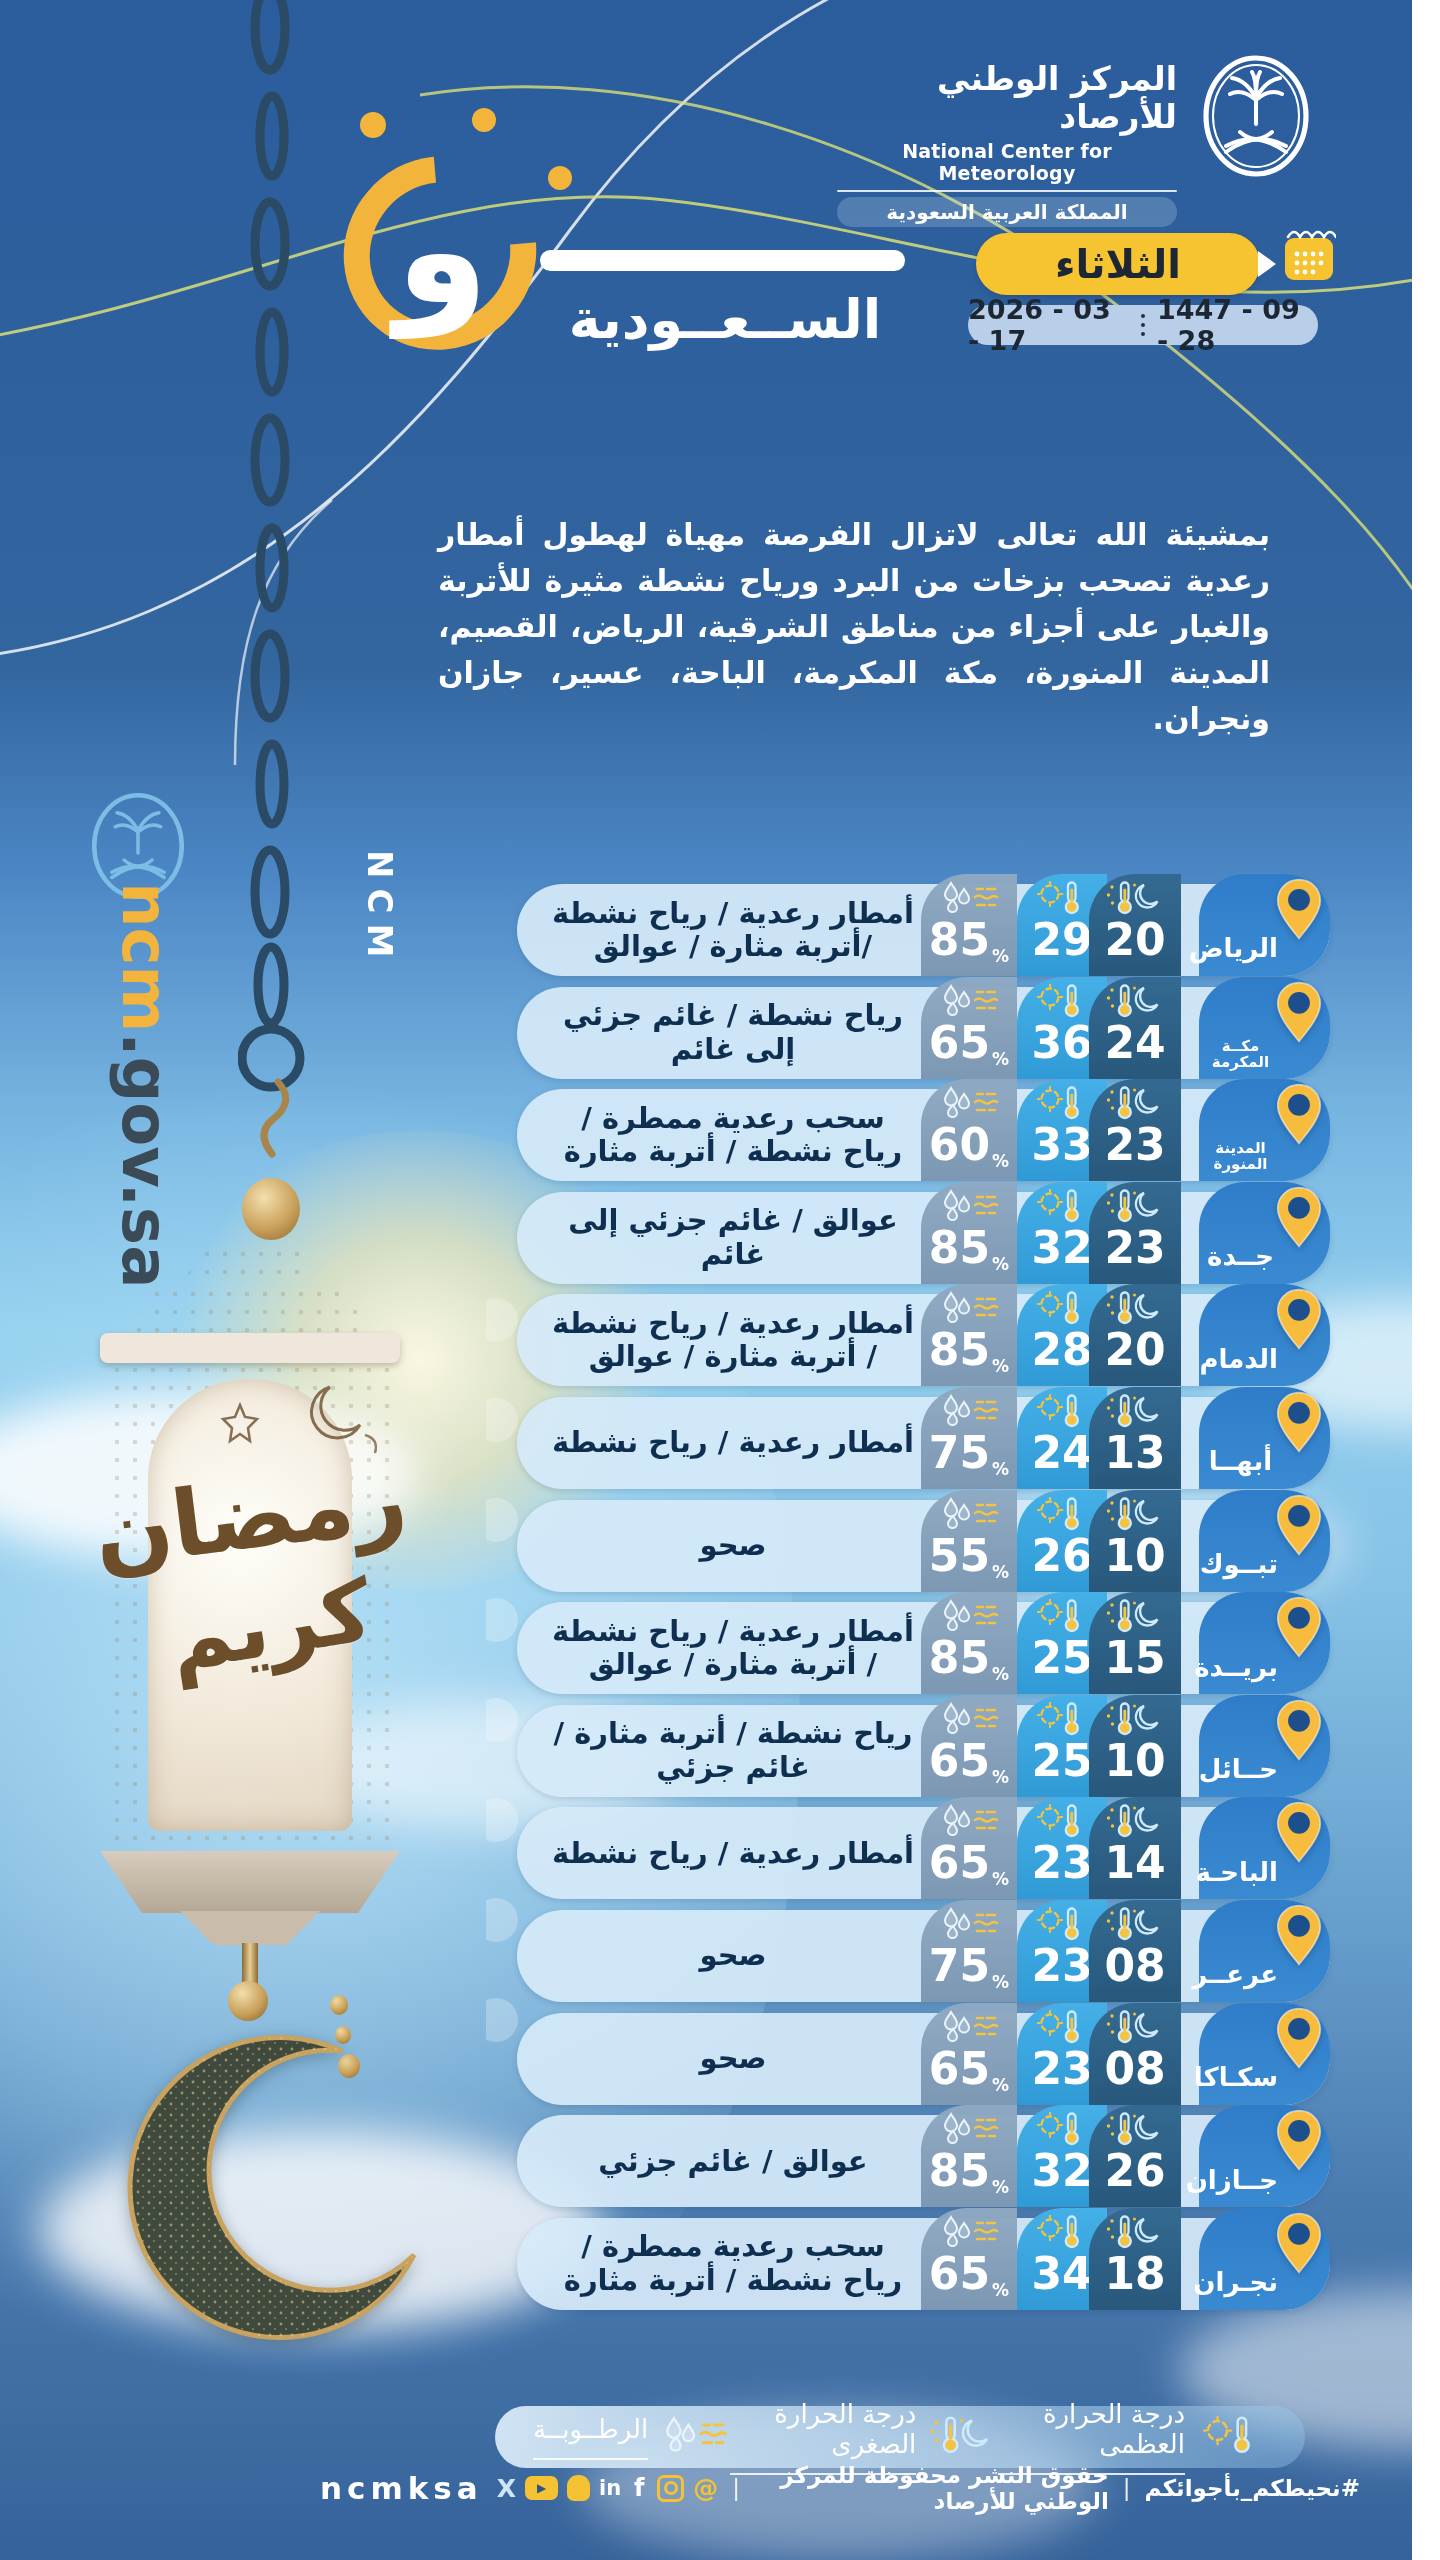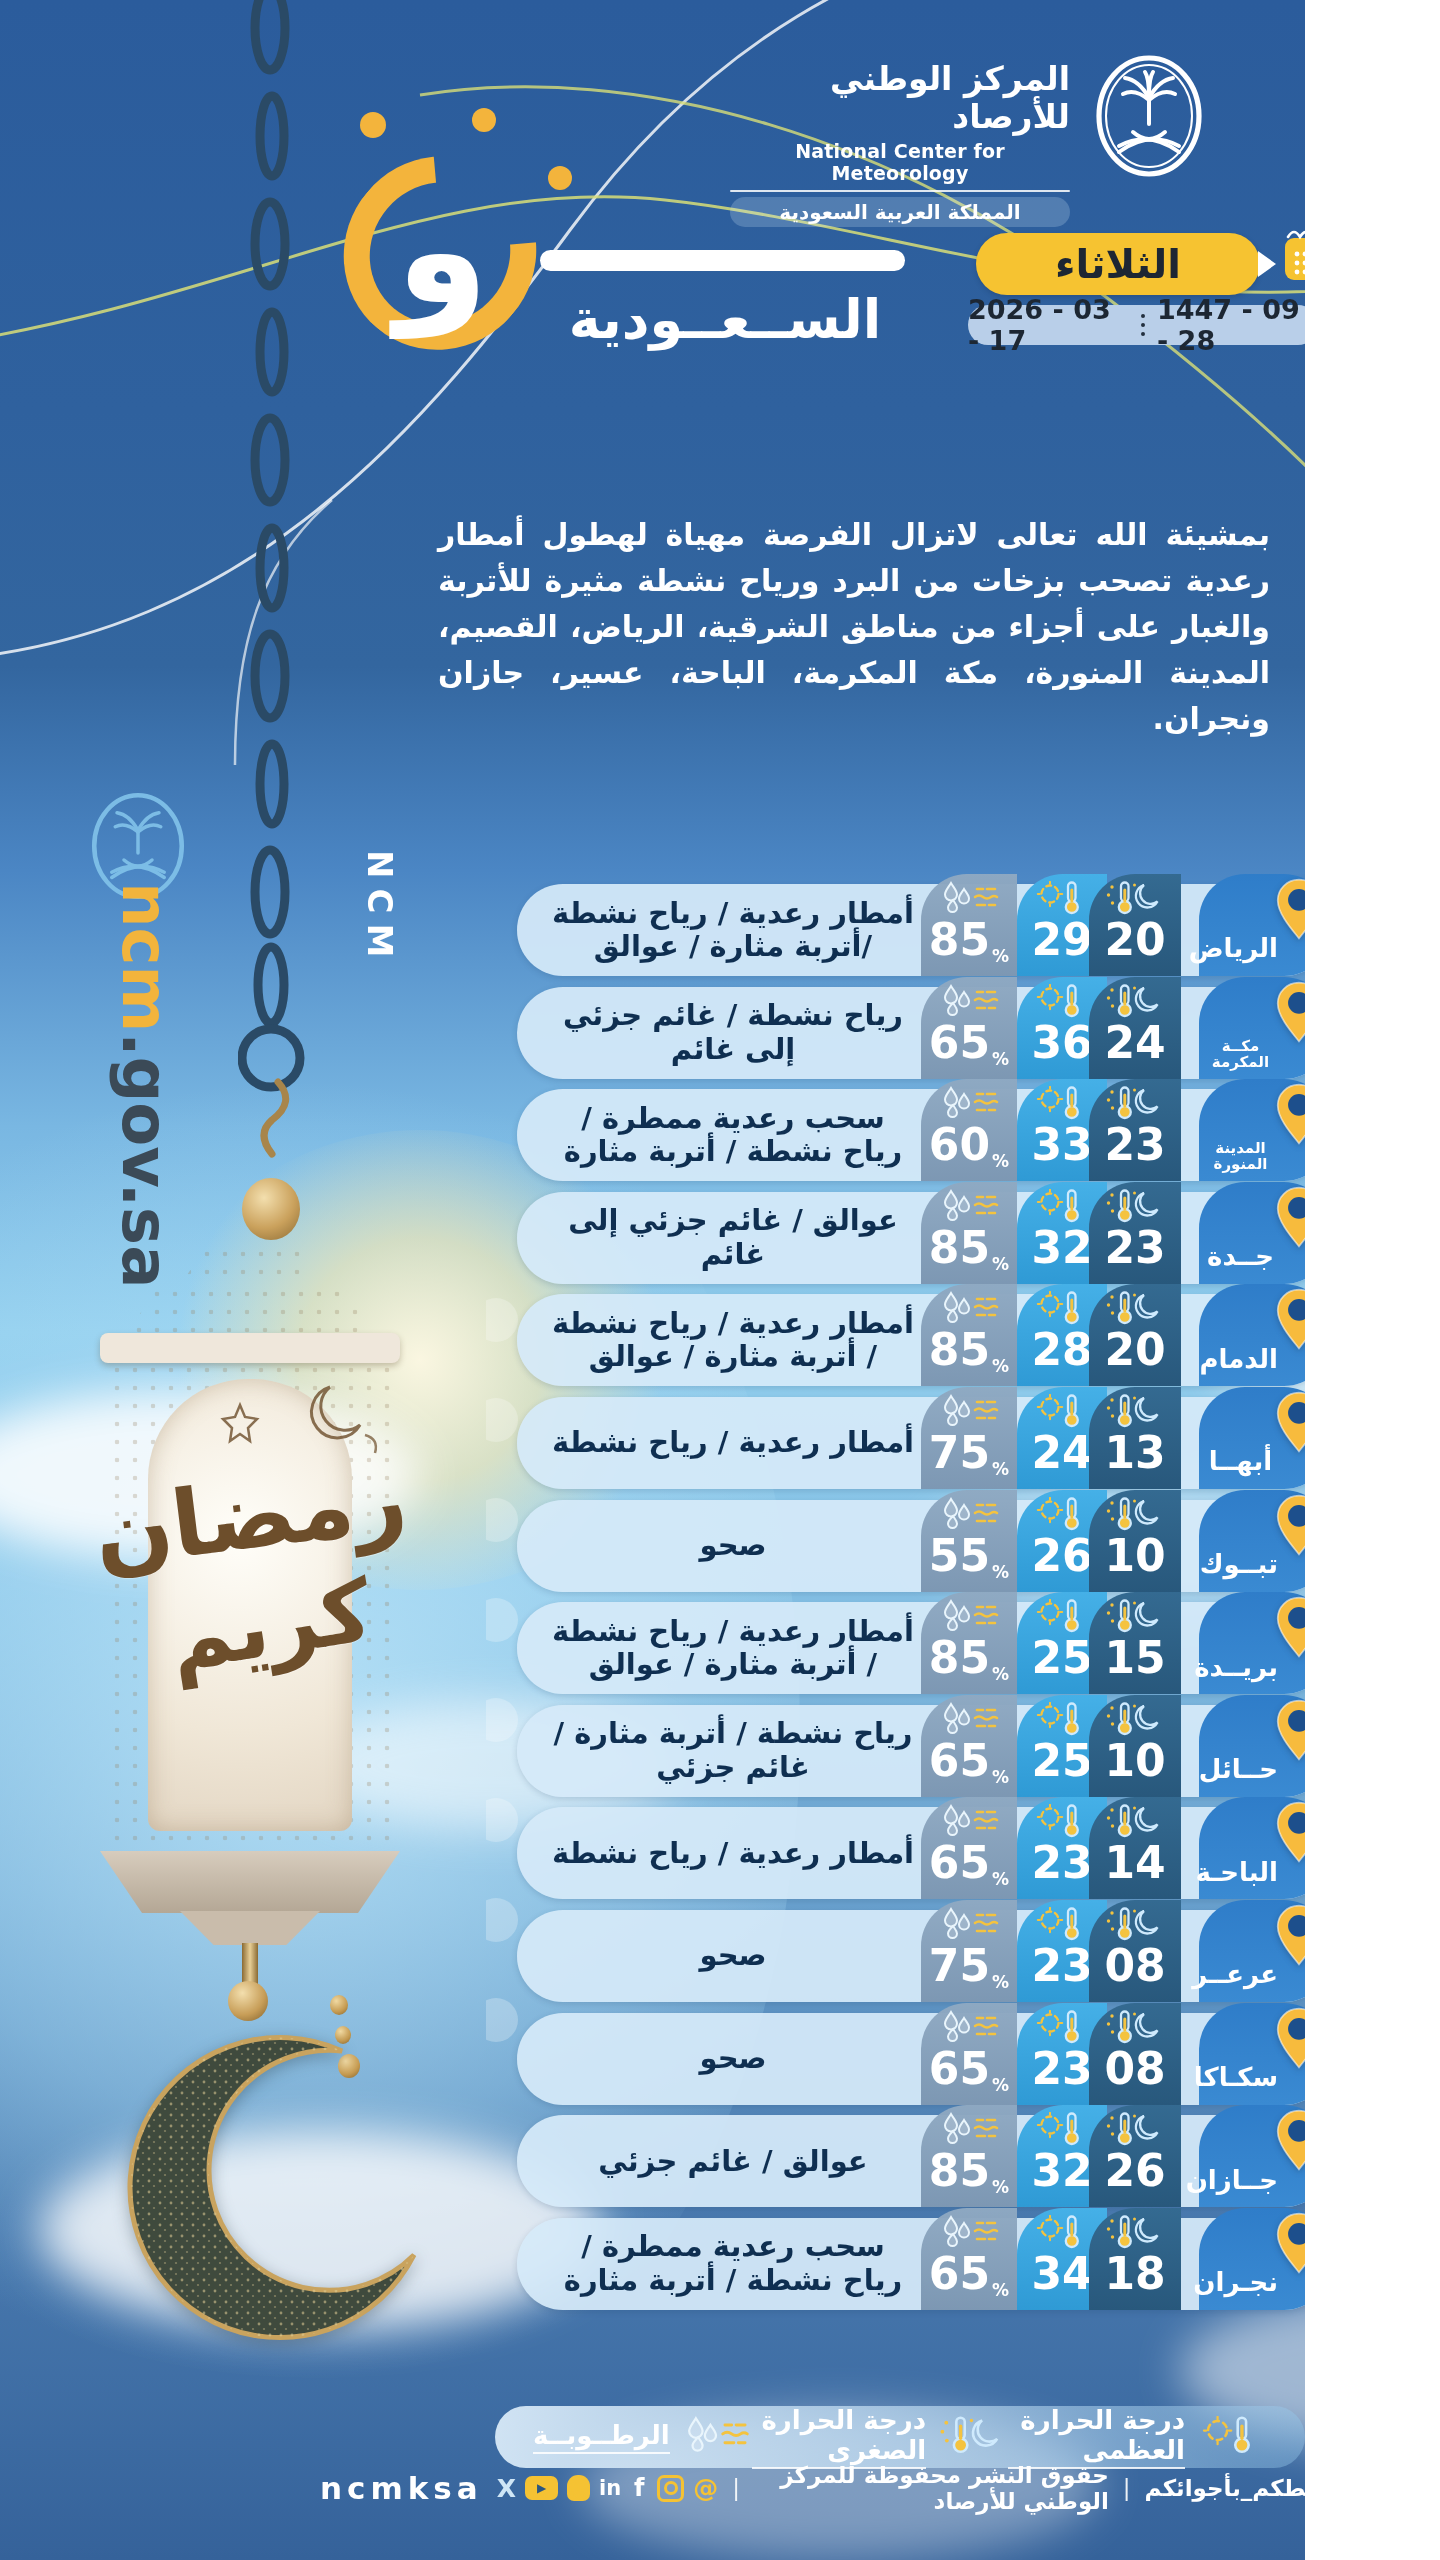--- a/index.html
+++ b/index.html
@@ -1,17 +1,17 @@
 <!DOCTYPE html>
 <html lang="ar"><head>
 <meta charset="utf-8">
 <style>
   html,body{margin:0;padding:0;}
   body{width:1440px;height:2560px;font-family:"DejaVu Sans","Liberation Sans",sans-serif;}
-  .canvas{position:relative;width:1305px;height:2560px;overflow:hidden;
+  .canvas{position:relative;width:1412px;height:2560px;overflow:hidden;
     background:linear-gradient(180deg,#2b5c9c 0%,#2f619e 16%,#33669f 26%,#4b86c4 34%,#79b7e2 44%,#92cfee 52%,#86c2e6 62%,#6aa2cf 74%,#4a7bb0 86%,#35629a 100%);}
   .abs{position:absolute;}
   
   .bg-left-sky{left:-200px;top:980px;width:1000px;height:1500px;border-radius:50%;
     background:radial-gradient(circle,rgba(190,231,250,.85) 0%,rgba(170,220,245,.45) 45%,transparent 72%);}
   .sun-glow{left:160px;top:1130px;width:520px;height:460px;border-radius:50%;
     background:radial-gradient(circle,rgba(255,248,224,.95) 0%,rgba(255,233,170,.6) 35%,transparent 70%);}
   .cloud{background:#fff;border-radius:50%;filter:blur(22px);}
   .bg-curves{left:0;top:0;width:1440px;height:900px;}
   .scallops{left:486px;top:1290px;width:40px;height:800px;}
@@ -110,21 +110,21 @@
   .city-name{position:absolute;left:4px;right:52px;bottom:13px;text-align:center;color:#fff;
     font-weight:700;font-size:26px;line-height:1.06;direction:rtl;}
   .city-name.two{font-size:15px;bottom:8px;}
   .pin{position:absolute;right:8px;top:-6px;width:46px;height:62px;filter:drop-shadow(0 2px 3px rgba(20,40,70,.35));}
   
   .legend{left:495px;top:2406px;width:810px;height:62px;border-radius:31px;direction:rtl;
     background:linear-gradient(90deg,rgba(224,240,252,.9),rgba(150,202,238,.38));
     display:flex;align-items:center;justify-content:space-between;padding:0 38px;box-sizing:border-box;}
   .legend-item{display:flex;align-items:center;gap:10px;}
   .legend-icon svg{width:72px;height:38px;}
-  .legend-label{color:#fff;font-size:26px;font-weight:700;border-bottom:2px solid rgba(255,255,255,.85);padding-bottom:2px;}
+  .legend-label{color:#fff;font-size:26px;font-weight:400;border-bottom:2px solid rgba(255,255,255,.85);padding-bottom:14px;}
   
   .footer{left:320px;top:2462px;width:1040px;display:flex;direction:rtl;align-items:center;
     justify-content:center;gap:14px;color:#fff;font-size:23px;font-weight:700;}
   .sep{opacity:.9;font-weight:400;}
   .handle{font-size:31px;letter-spacing:5px;direction:ltr;}
   .socials{display:inline-flex;direction:ltr;align-items:center;gap:9px;}
   .soc{display:inline-flex;align-items:center;justify-content:center;height:28px;min-width:18px;font-weight:700;}
   .soc-x{color:#cfe6f6;font-size:25px;}
   .soc-youtube{width:33px;height:24px;background:#f5c233;border-radius:7px;color:#2a5580;font-size:12px;}
   .soc-snapchat{width:23px;height:26px;background:#f5c233;border-radius:11px 11px 7px 7px;}

